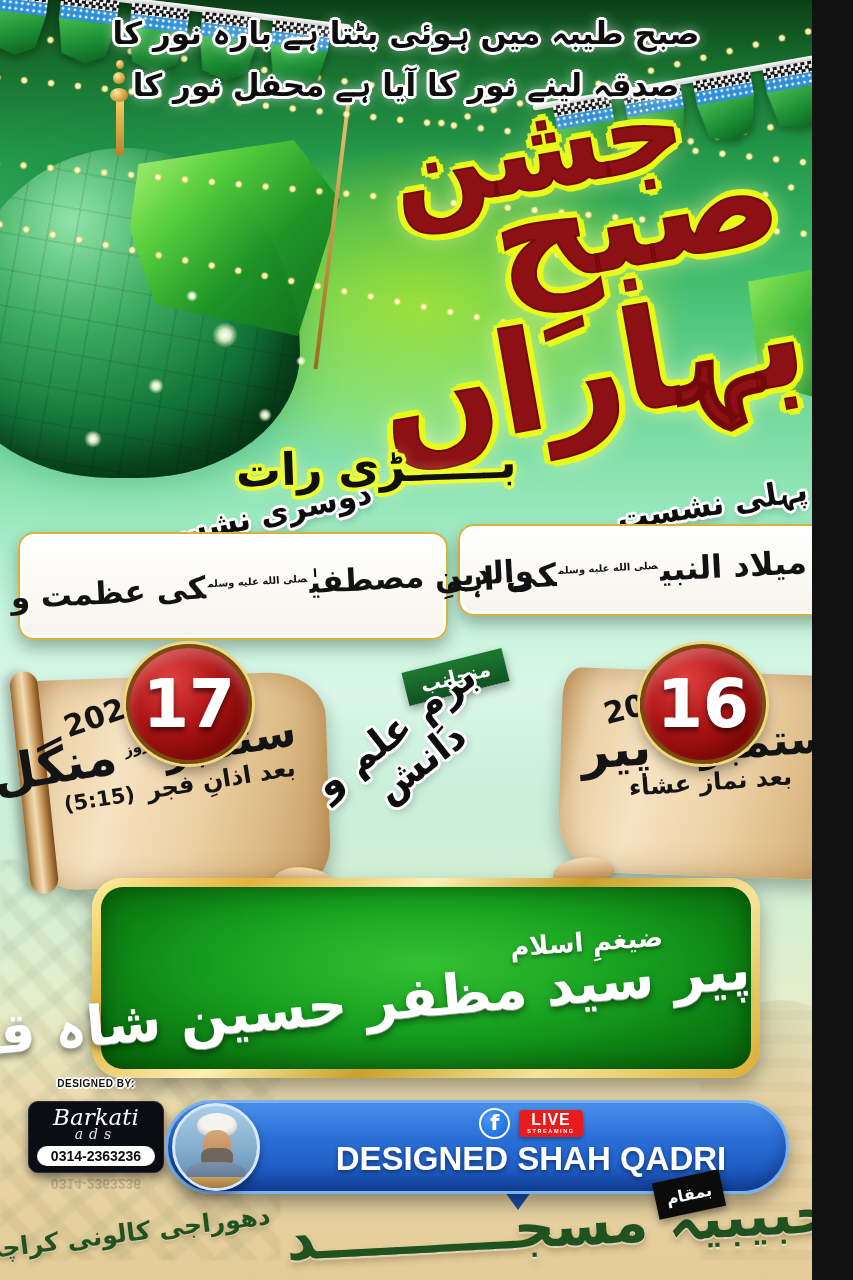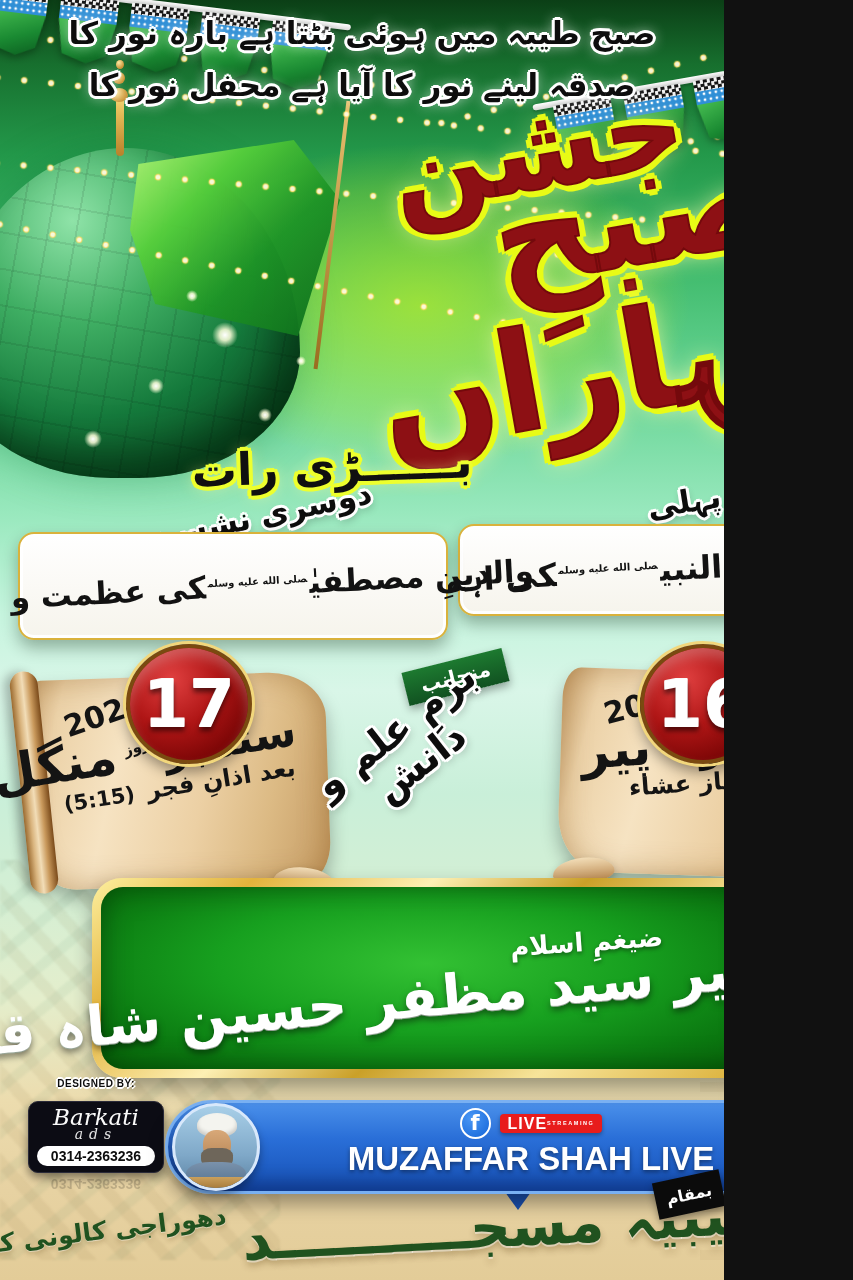--- a/index.html
+++ b/index.html
@@ -1,23 +1,22 @@
 <!DOCTYPE html>
 <html lang="ur"><head>
 <meta charset="utf-8">
 <style>
   html,body{margin:0;padding:0;background:#111;}
   .poster{
-    position:relative;width:684px;height:1280px;overflow:hidden;
+    position:relative;width:812px;height:1280px;overflow:hidden;
     font-family:"DejaVu Sans",sans-serif;
     background:linear-gradient(180deg,
       #0b3f16 0%,#176f2e 5%,#23984a 12%,#3cb868 20%,#66d494 30%,
       #98e8bd 40%,#c6f4de 48%,#d9f6e8 54%,#c9efd9 62%,#d4efd4 70%,
       #e4eecc 78%,#ecdcae 86%,#e7d2a2 93%,#e3cc98 100%);
-    padding-left:40px;
   }
   .abs{position:absolute;}
   .rtl{direction:rtl;unicode-bidi:isolate;}
 
   
   .lime-halo{left:60px;top:90px;width:720px;height:430px;border-radius:50%;
     background:radial-gradient(closest-side,rgba(233,255,0,.50),rgba(233,255,0,.18) 55%,transparent 75%);z-index:2;}
   .ghost-pattern{left:0;top:860px;width:280px;height:400px;opacity:.5;filter:blur(1px);z-index:1;
     background:repeating-linear-gradient(48deg,rgba(110,85,40,.14) 0 12px,transparent 12px 30px),
                repeating-linear-gradient(-40deg,rgba(40,110,80,.12) 0 10px,transparent 10px 34px);}
@@ -210,21 +209,21 @@
     background:linear-gradient(#7a92ac,#4f6e8c);border-radius:40% 40% 0 0;}
   .av-desk{position:absolute;left:0;bottom:0;width:100%;height:11px;
     background:linear-gradient(#caa05c,#a87c3c);}
   .live-content{position:absolute;left:286px;top:1108px;width:490px;z-index:10;
     display:flex;flex-direction:column;align-items:center;}
   .live-row1{display:flex;align-items:center;gap:9px;}
   .fb-icon{width:31px;height:31px;border-radius:50%;border:2px solid #fff;box-sizing:border-box;
     background:radial-gradient(circle at 35% 30%,#4a97f5,#1465d8);
     color:#fff;font-weight:bold;font-size:21px;line-height:27px;text-align:center;
     font-family:"DejaVu Sans",sans-serif;}
-  .live-badge{background:#e81c1c;border-radius:4px;padding:2px 8px 1px;display:flex;align-items:center;
+  .live-badge{background:#e81c1c;border-radius:4px;padding:2px 8px 1px;display:flex;flex-direction:column;align-items:center;
     box-shadow:0 2px 4px rgba(0,0,0,.35);}
   .live-word{color:#fff;font-weight:bold;font-size:16px;letter-spacing:1px;line-height:1;font-family:"Liberation Sans",sans-serif;}
   .streaming-word{color:#fff;font-weight:bold;font-size:5.5px;letter-spacing:1.6px;line-height:1.4;font-family:"Liberation Sans",sans-serif;}
   .live-name1{color:#fff;font-weight:bold;font-size:29px;font-family:"Liberation Sans",sans-serif;
     text-shadow:0 2px 4px rgba(0,0,0,.45);white-space:nowrap;}
   .live-name2{color:#fff;font-weight:bold;font-size:33px;margin-top:1px;font-family:"Liberation Sans",sans-serif;
     text-shadow:0 2px 4px rgba(0,0,0,.45);white-space:nowrap;}
 
   
   .venue-badge{left:655px;top:1176px;z-index:11;transform:rotate(-12deg);
@@ -410,21 +409,21 @@
     <div class="av-desk"></div>
   </div>
   <div class="abs live-content">
     <div class="live-row1">
       <div class="fb-icon">f</div>
       <div class="live-badge">
         <span class="live-word">LIVE</span>
         <span class="streaming-word">STREAMING</span>
       </div>
     </div>
-    <div class="live-name2">MUZAFFAR SHAH LIVE</div>
+    <div class="live-name2">DESIGNED SHAH QADRI</div>
   </div>
 
   <div class="abs venue-badge rtl">بمقام</div>
   <div class="abs venue-line">
     <div class="masjid rtl">حبیبیہ مسجــــــــــد</div>
     <div class="address rtl">دھوراجی کالونی کراچی</div>
   </div>
 
 </div>
 

